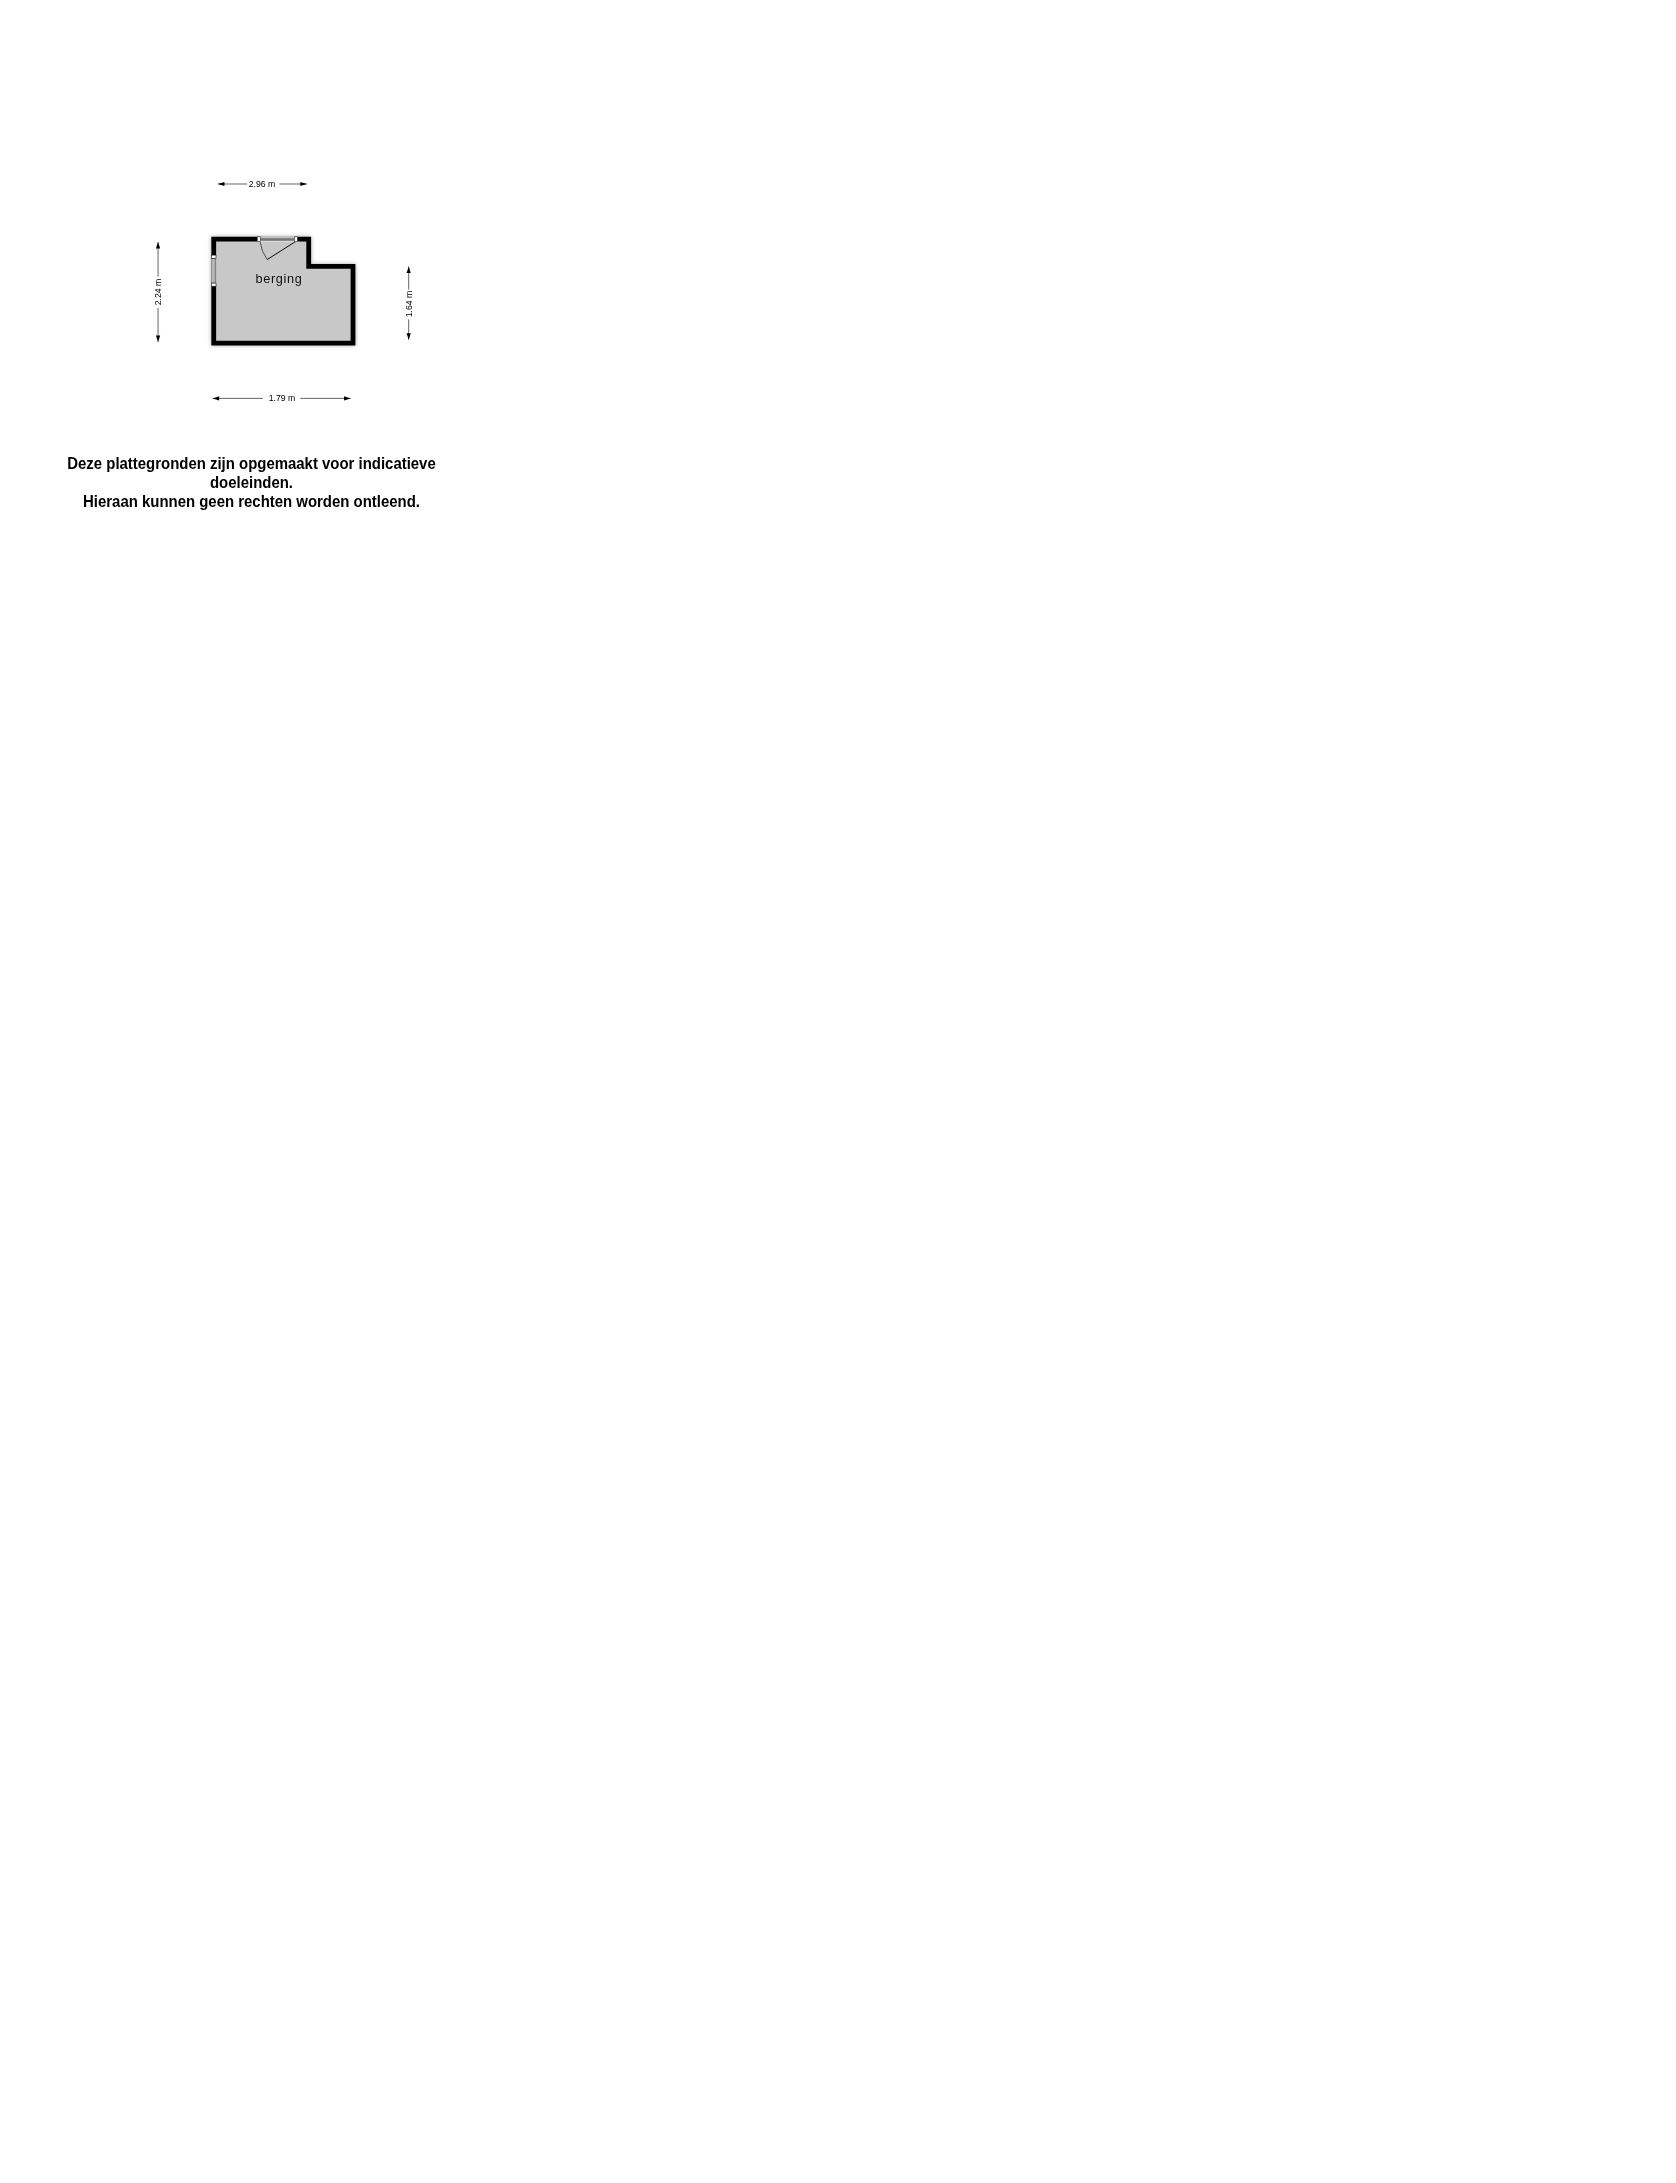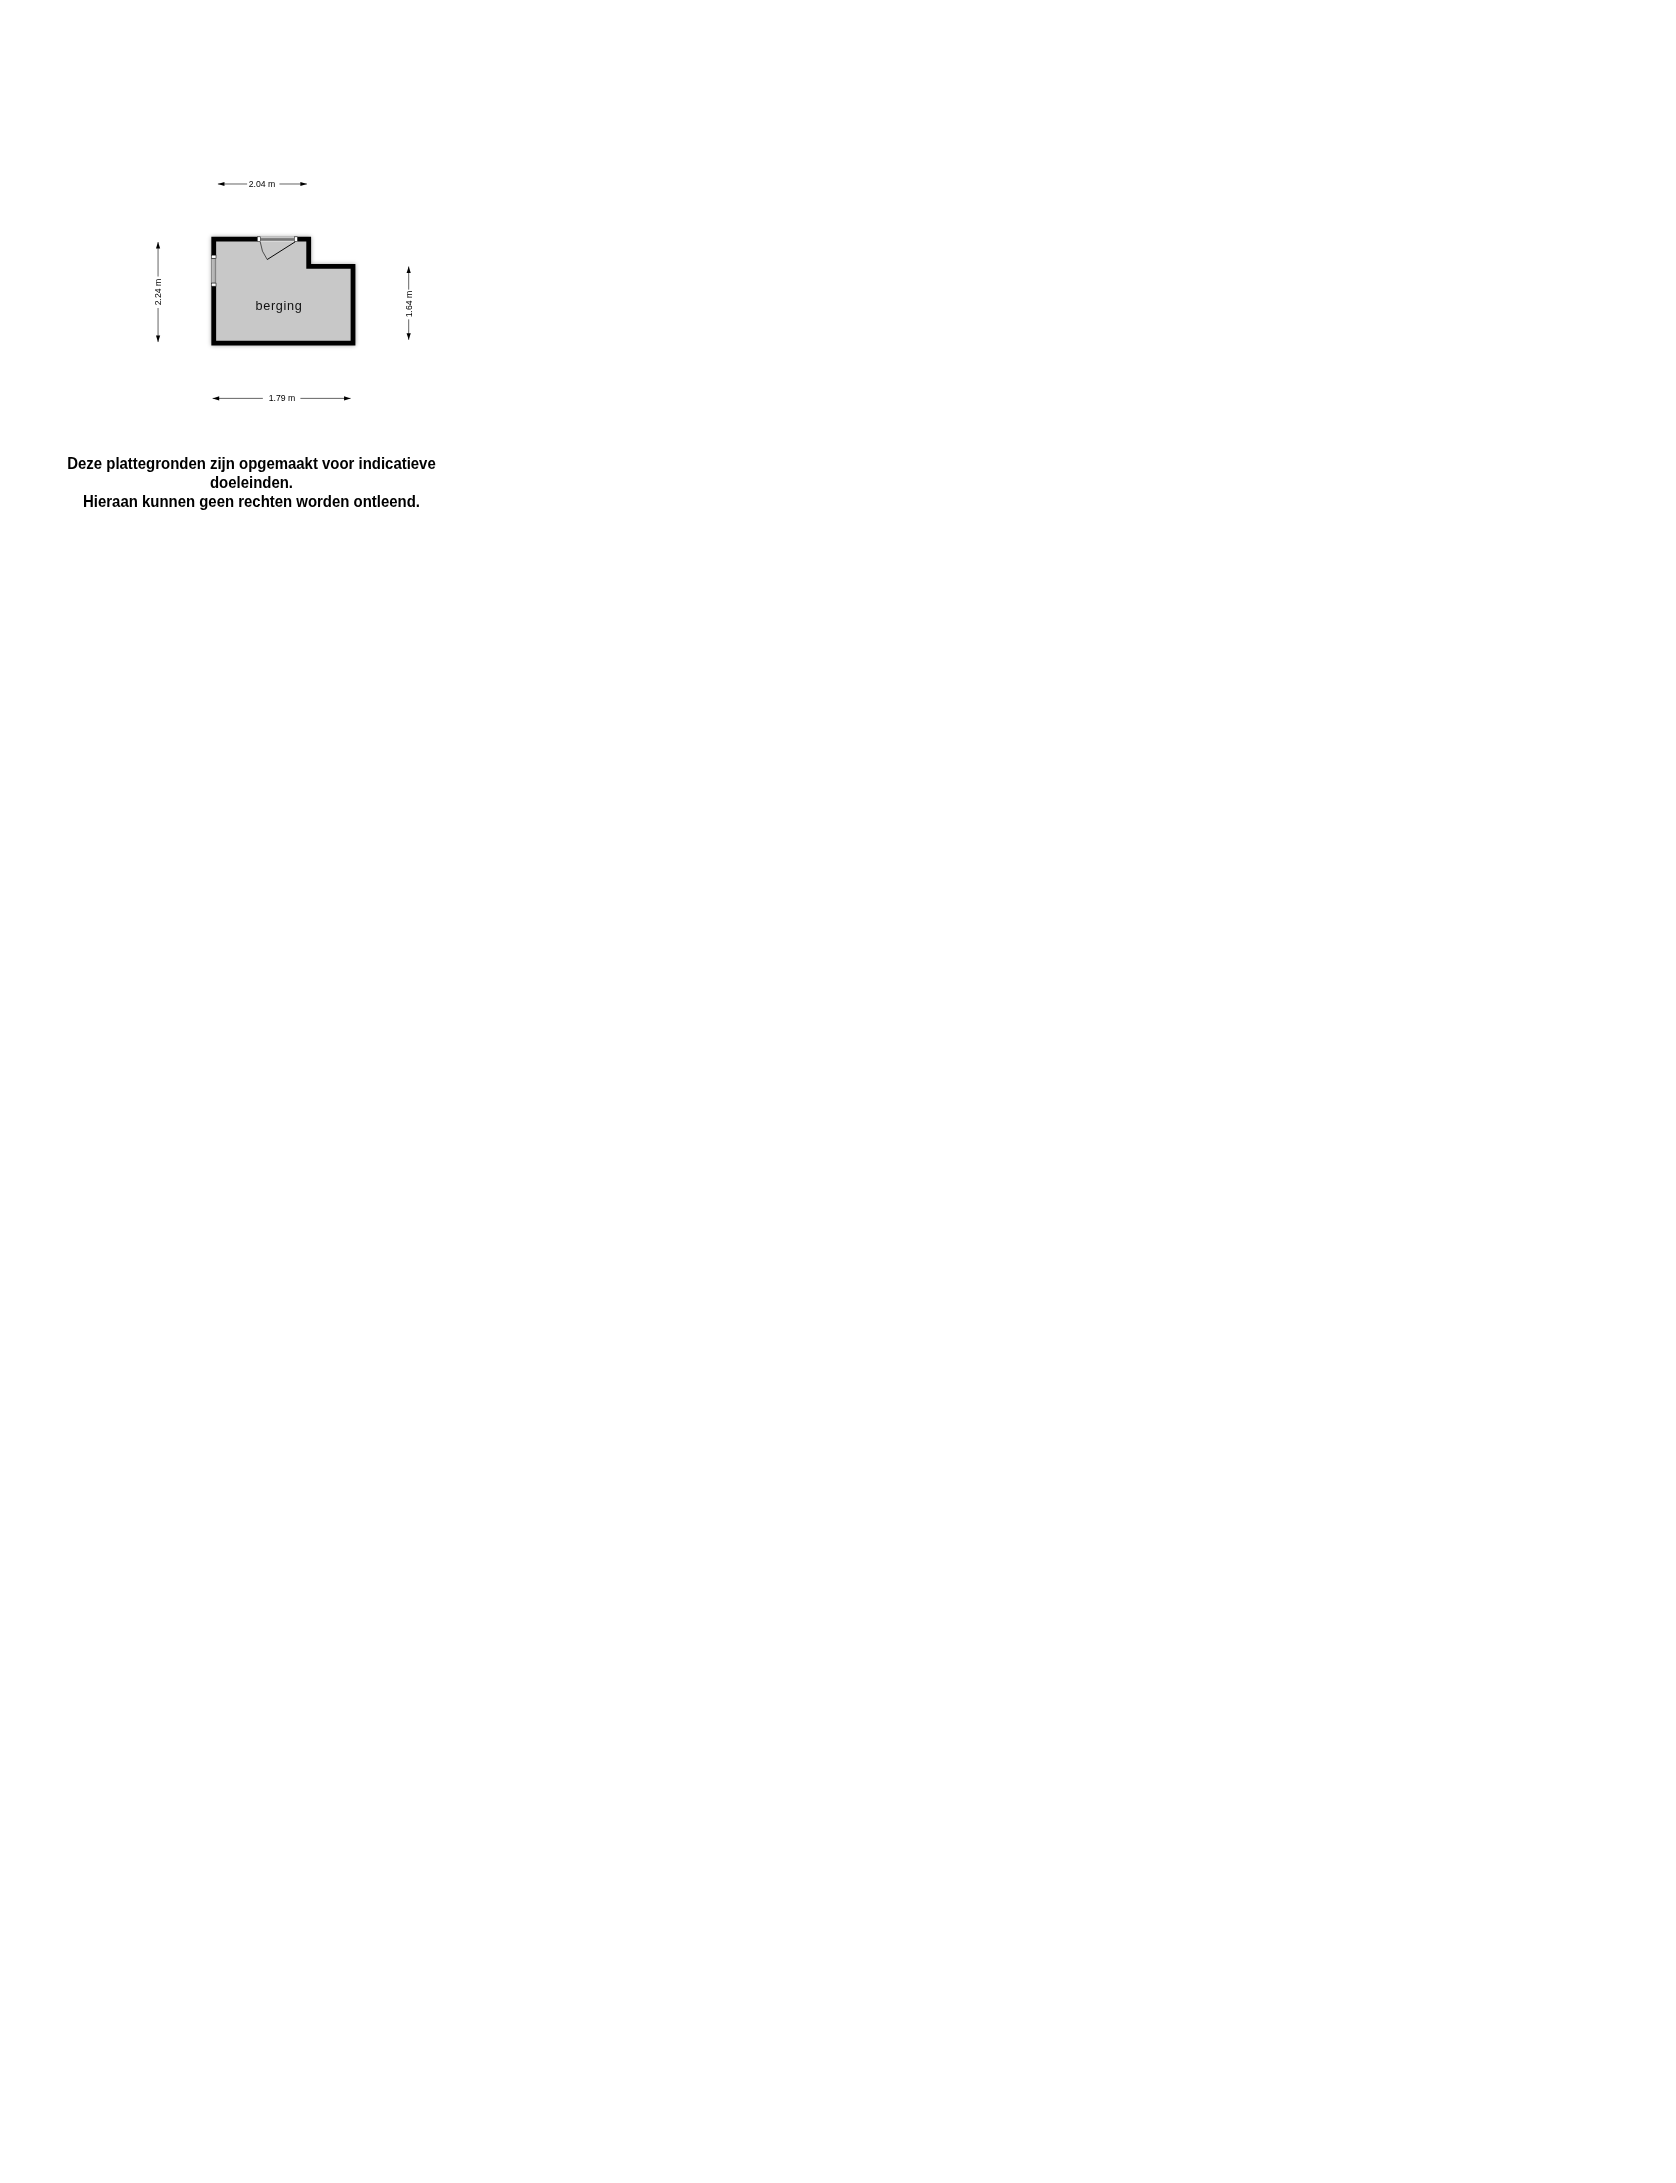--- a/index.html
+++ b/index.html
@@ -111,29 +111,29 @@
     </g>
 
     <g stroke="#000000" fill="#000000">
       <line x1="936" y1="610" x2="936" y2="663" stroke-width="1.4"></line>
       <line x1="936" y1="731" x2="936" y2="778" stroke-width="1.4"></line>
       <polygon points="936,610 931.2,625 940.8,625" stroke="none"></polygon>
       <polygon points="936,778 931.2,763 940.8,763" stroke="none"></polygon>
     </g>
   </svg>
 
-  <div class="label dim-label" style="left:262px; top:184px;">2.04 m</div>
+  <div class="label dim-label" style="left:262px; top:184px;">2.96 m</div>
 
   <div class="label dim-label vertical" style="left:158px; top:292px;">2.24 m</div>
 
   <div class="label dim-label vertical" style="left:409px; top:304px;">1.64 m</div>
 
   <div class="label dim-label" style="left:282px; top:398px;">1.79 m</div>
 
-  <div class="label room-label" style="left:279px; top:306px;">berging</div>
+  <div class="label room-label" style="left:279px; top:279px;">berging</div>
 
   <div class="disclaimer">
     <div>Deze plattegronden zijn opgemaakt voor indicatieve doeleinden.</div>
     <div>Hieraan kunnen geen rechten worden ontleend.</div>
   </div>
 
 </div>
 
 
 </body></html>

